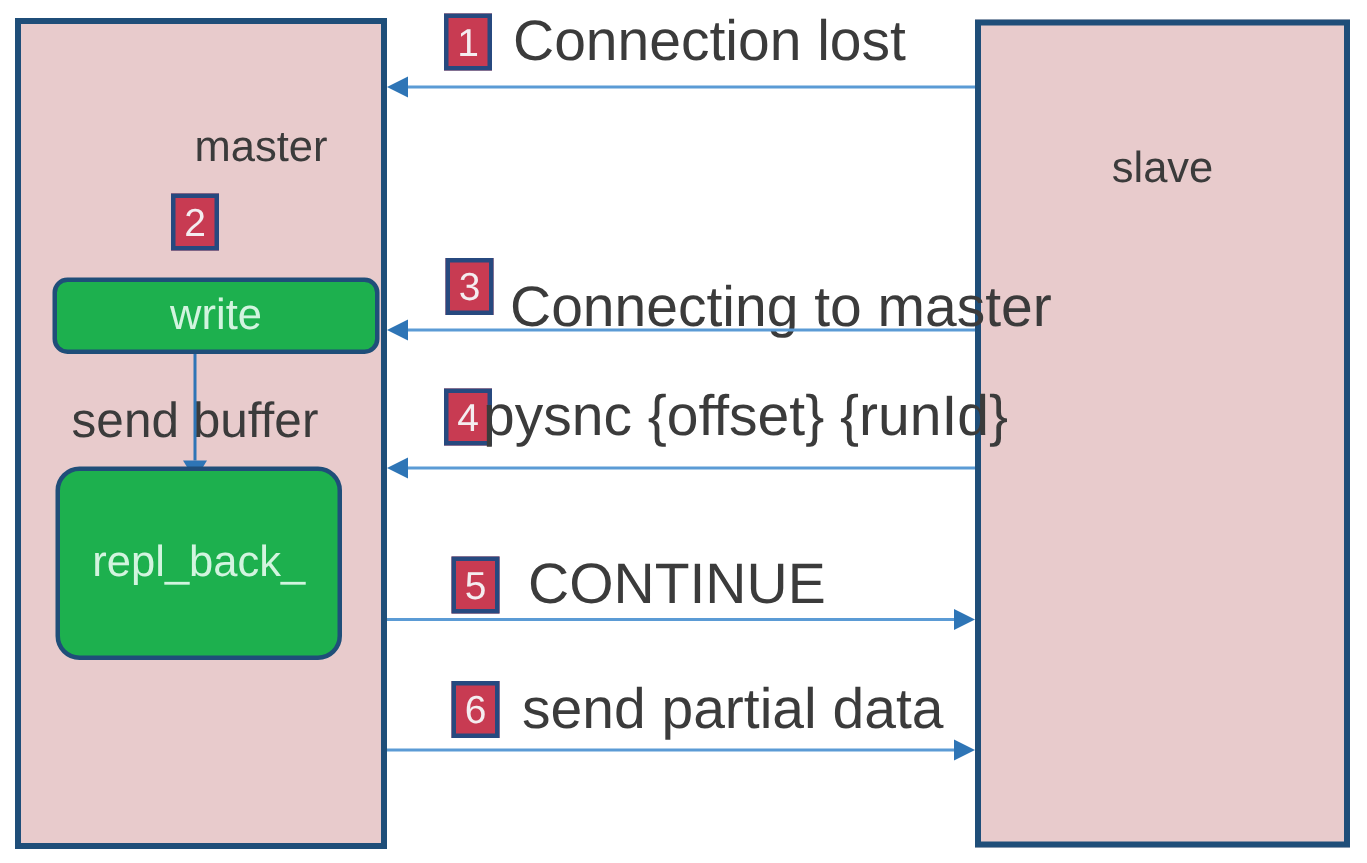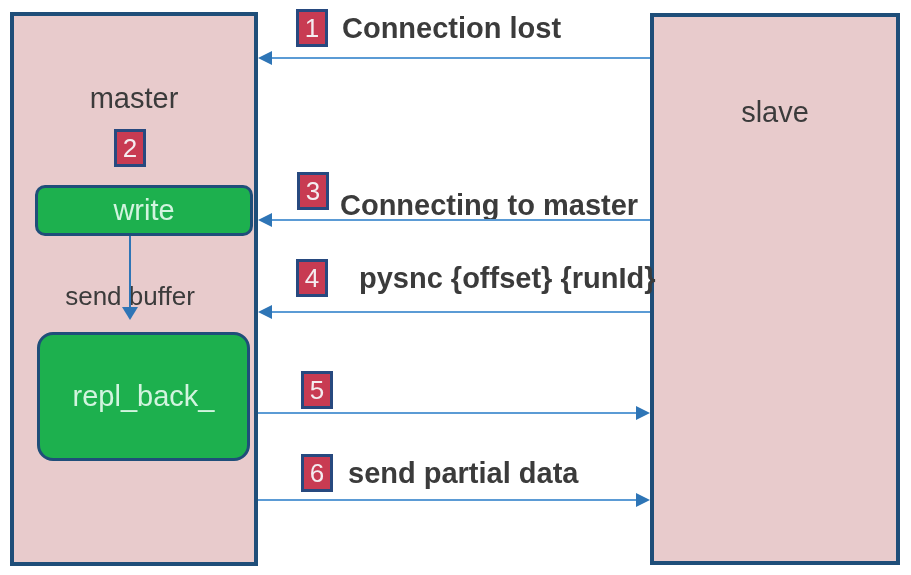--- a/index.html
+++ b/index.html
@@ -32,21 +32,21 @@
   #master-node { left: 10px; top: 12px; width: 248px; height: 554px; }
   #slave-node  { left: 650px; top: 13px; width: 250px; height: 552px; }
   .node-label {
     position: absolute;
     left: 0; right: 0;
     text-align: center;
     font-size: 29px;
     line-height: 40px;
     color: var(--label-text);
   }
-  #master-label { left: 10px; top: 78px; width: 248px; }
+  #master-label { left: 10px; top: 78px; width: 248px; padding-left: 40px; }
   #slave-label  { left: 650px; top: 80px; width: 250px; margin-top: 12px; }
   .badge {
     position: absolute;
     box-sizing: border-box;
     width: 32px; height: 38px;
     background: var(--badge-fill);
     border: 3px solid var(--badge-border);
     color: var(--badge-text);
     font-size: 26px;
     display: flex;
@@ -59,37 +59,35 @@
     background: var(--green-fill);
     border: 3px solid var(--node-border);
     color: var(--green-text);
     display: flex;
     flex-direction: column;
     align-items: center;
     justify-content: center;
     font-size: 29px;
   }
   #write-box { left: 35px; top: 185px; width: 218px; height: 51px; border-radius: 10px; }
-  #repl-box  { left: 37px; top: 332px; width: 213px; height: 129px; border-radius: 16px; line-height: 35px; }
+  #repl-box  { left: 37px; top: 311px; width: 191px; height: 129px; border-radius: 16px; line-height: 35px; }
   #send-buffer-label {
     position: absolute;
     left: 40px; top: 262px; width: 180px;
     text-align: center;
-    font-size: 26px;
+    font-size: 33px;
     line-height: 36px;
     color: var(--label-text);
-    margin-top: 16px;
   }
   .msg-label {
     position: absolute;
-    font-size: 29px;
+    font-size: 38px;
     line-height: 40px;
     color: var(--label-text);
     white-space: nowrap;
-    font-weight: bold;
   }
   .hline {
     position: absolute;
     height: 2px;
     background: var(--arrow-line);
   }
   .vline {
     position: absolute;
     width: 2px;
     background: var(--arrow-head);
@@ -154,27 +152,28 @@
   <div class="badge" style="left:297px; top:172px;">
     <span>3</span>
   </div>
   <div class="msg-label" style="left:340px; top:185px;">Connecting to master</div>
   <div class="hline" style="left:270px; top:219px; width:380px;"></div>
   <div class="head-left" style="left:258px; top:213px;"></div>
 
   <div class="badge" style="left:296px; top:259px;">
     <span>4</span>
   </div>
-  <div class="msg-label" style="left:359px; top:258px;">pysnc {offset} {runId}</div>
+  <div class="msg-label" style="left:322px; top:258px;">pysnc {offset} {runId}</div>
   <div class="hline" style="left:270px; top:311px; width:380px;"></div>
   <div class="head-left" style="left:258px; top:305px;"></div>
 
   <div class="badge" style="left:301px; top:371px;">
     <span>5</span>
   </div>
+  <div class="msg-label" style="left:352px; top:370px;">CONTINUE</div>
   <div class="hline" style="left:258px; top:412px; width:380px;"></div>
   <div class="head-right" style="left:636px; top:406px;"></div>
 
   <div class="badge" style="left:301px; top:454px;">
     <span>6</span>
   </div>
   <div class="msg-label" style="left:348px; top:453px;">send partial data</div>
   <div class="hline" style="left:258px; top:499px; width:380px;"></div>
   <div class="head-right" style="left:636px; top:493px;"></div>
 

